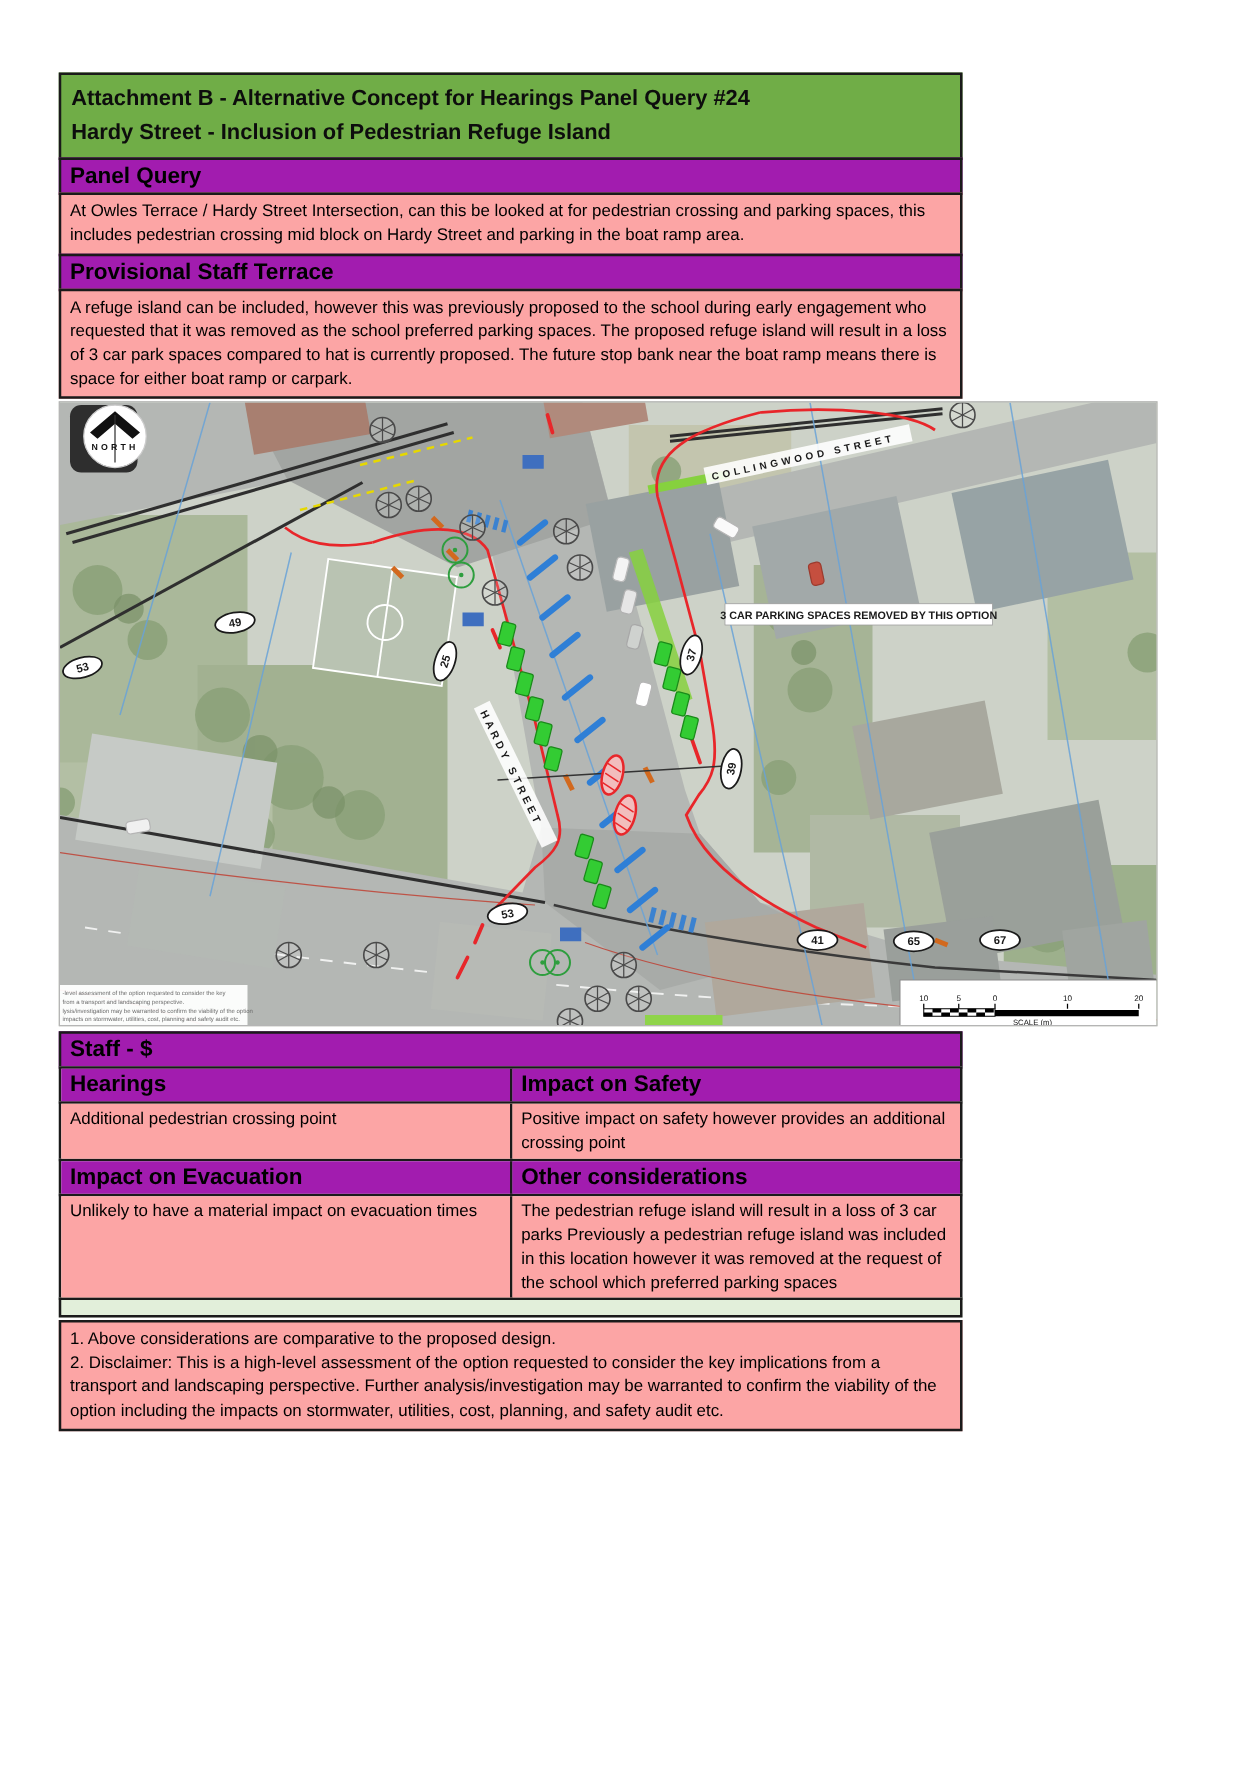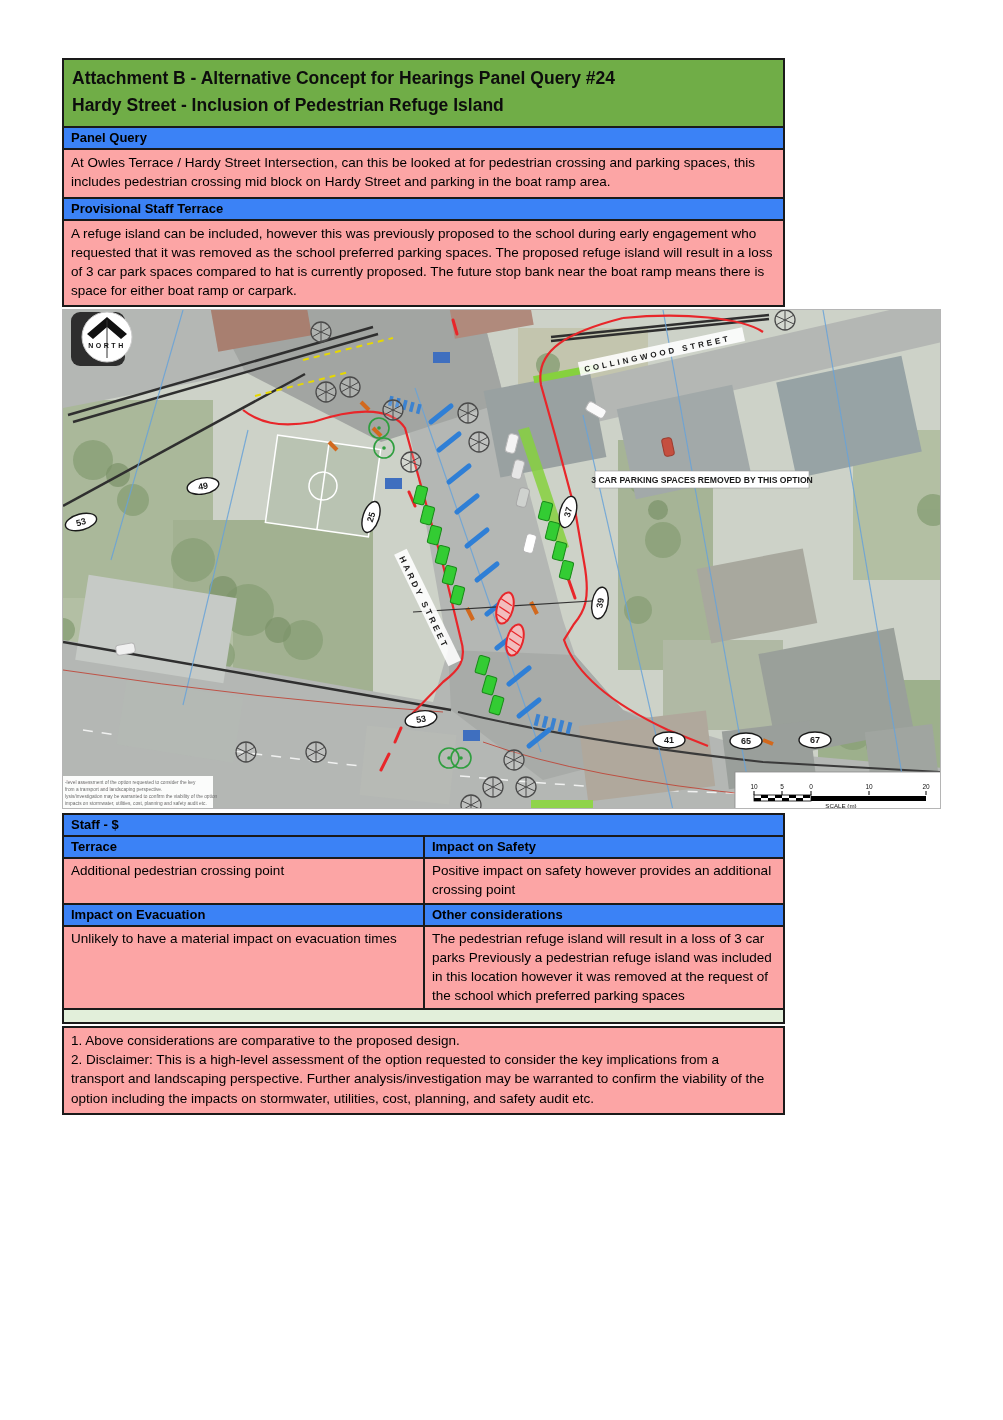--- a/index.html
+++ b/index.html
@@ -1,27 +1,27 @@
 <!DOCTYPE html>
 <html><head>
 <meta charset="utf-8">
 <style>
   * { margin:0; padding:0; box-sizing:border-box; }
   html,body { background:#ffffff; }
   body {
     width:1003px; height:1420px; position:relative;
     font-family:"Liberation Sans", sans-serif; color:#000;
   }
-  .doc { position:absolute; left:62px; top:60px; width:723px; }
+  .doc { position:absolute; left:47px; top:60px; width:723px; }
   .block { border:2px solid #1a1a1a; margin-top:-2px; background:#fff; }
   .title-block {
     background:#70AD47; padding:5px 8px 7px 8px;
   }
   .title-block .t-line { font-size:17.5px; font-weight:bold; line-height:1.55; color:#0d0d0d; }
-  .sec-head { background:#3b82f6; font-size:13px; font-weight:bold; padding:2px 2px 3px 7px; }
+  .sec-head { background:#a21caf; font-size:18px; font-weight:bold; padding:2px 2px 3px 7px; }
   .body-cell { font-size:13.5px; line-height:1.42; padding:3px 7px 5px 7px; background:#fca5a5; }
   .map-wrap { margin-top:2px; border:1px solid #b5b5b5; width:879px; height:500px; overflow:hidden; background:#cdd2c8; }
   .map-wrap svg { display:block; }
   svg text { font-family:"Liberation Sans", sans-serif; }
   .gap6 { height:6px; }
   .gap4 { height:4px; }
   .two-col { display:flex; }
   .two-col .col-l { width:50.2%; border-right:2px solid #1a1a1a; }
   .two-col .col-r { width:49.8%; }
   .cell-pad { padding:2px 7px 3px 7px; }
@@ -381,21 +381,21 @@
         <text x="778" y="498" font-size="6.2" fill="#111" text-anchor="middle">SCALE (m)</text>
       </g>
     </svg>
   </div>
 
   <div class="gap6"></div>
 
   <div class="block sec-head">Staff - $</div>
 
   <div class="block two-col">
-    <div class="col-l sec-head" style="border-top:none;border-left:none;border-bottom:none;">Terrace</div>
+    <div class="col-l sec-head" style="border-top:none;border-left:none;border-bottom:none;">Hearings</div>
     <div class="col-r sec-head" style="border:none;">Impact on Safety</div>
   </div>
   <div class="block two-col">
     <div class="col-l body-cell cell-pad min34">Additional pedestrian crossing point</div>
     <div class="col-r body-cell cell-pad min34">Positive impact on safety however provides an additional crossing point</div>
   </div>
 
   <div class="block two-col">
     <div class="col-l sec-head" style="border-top:none;border-left:none;border-bottom:none;">Impact on Evacuation</div>
     <div class="col-r sec-head" style="border:none;">Other considerations</div>

